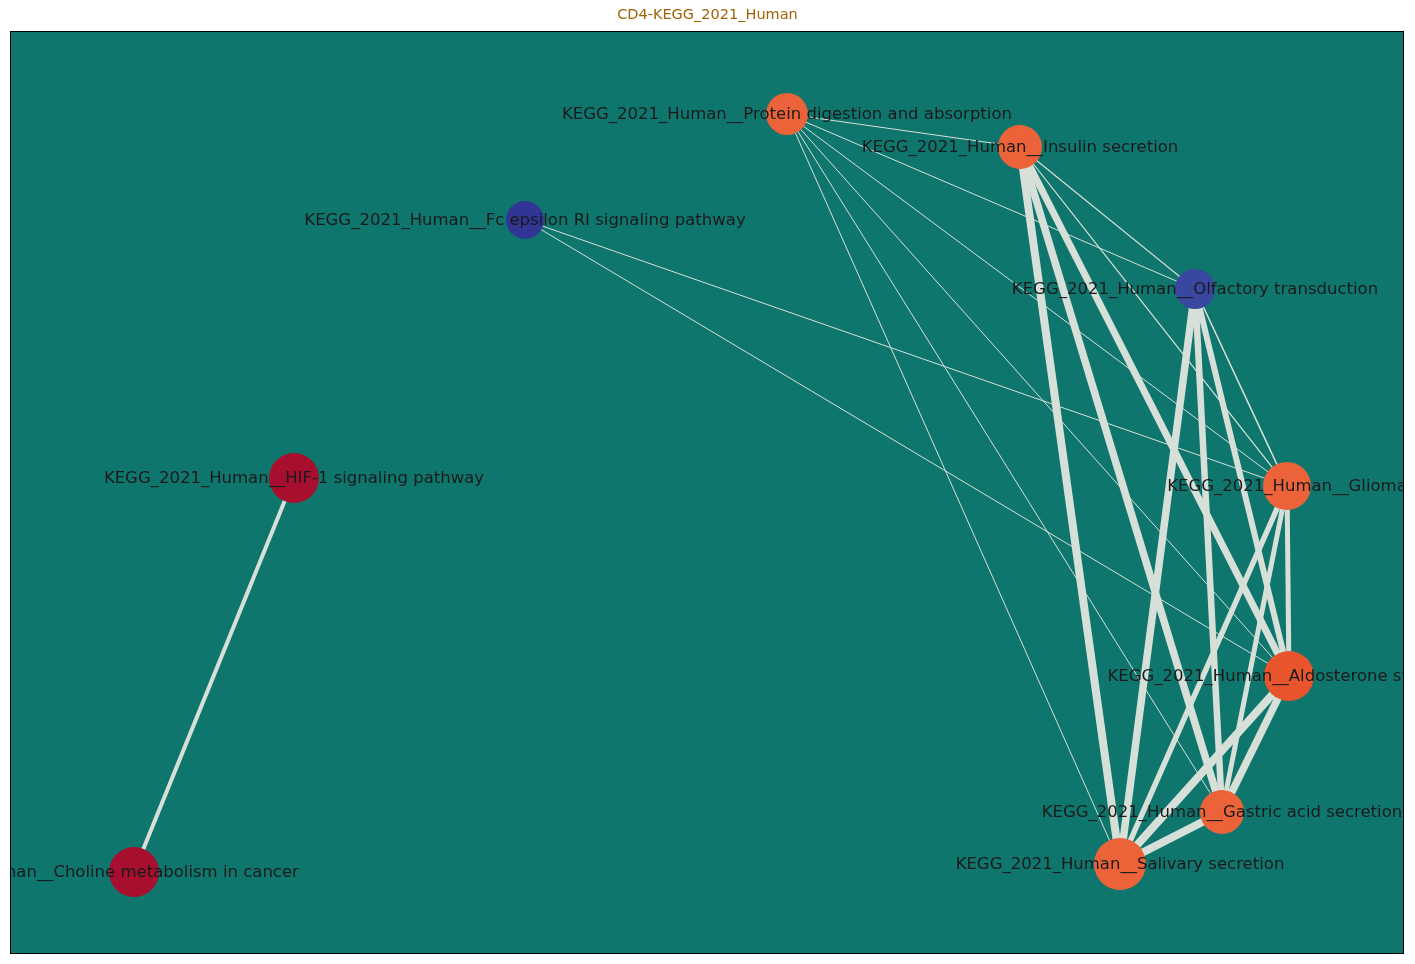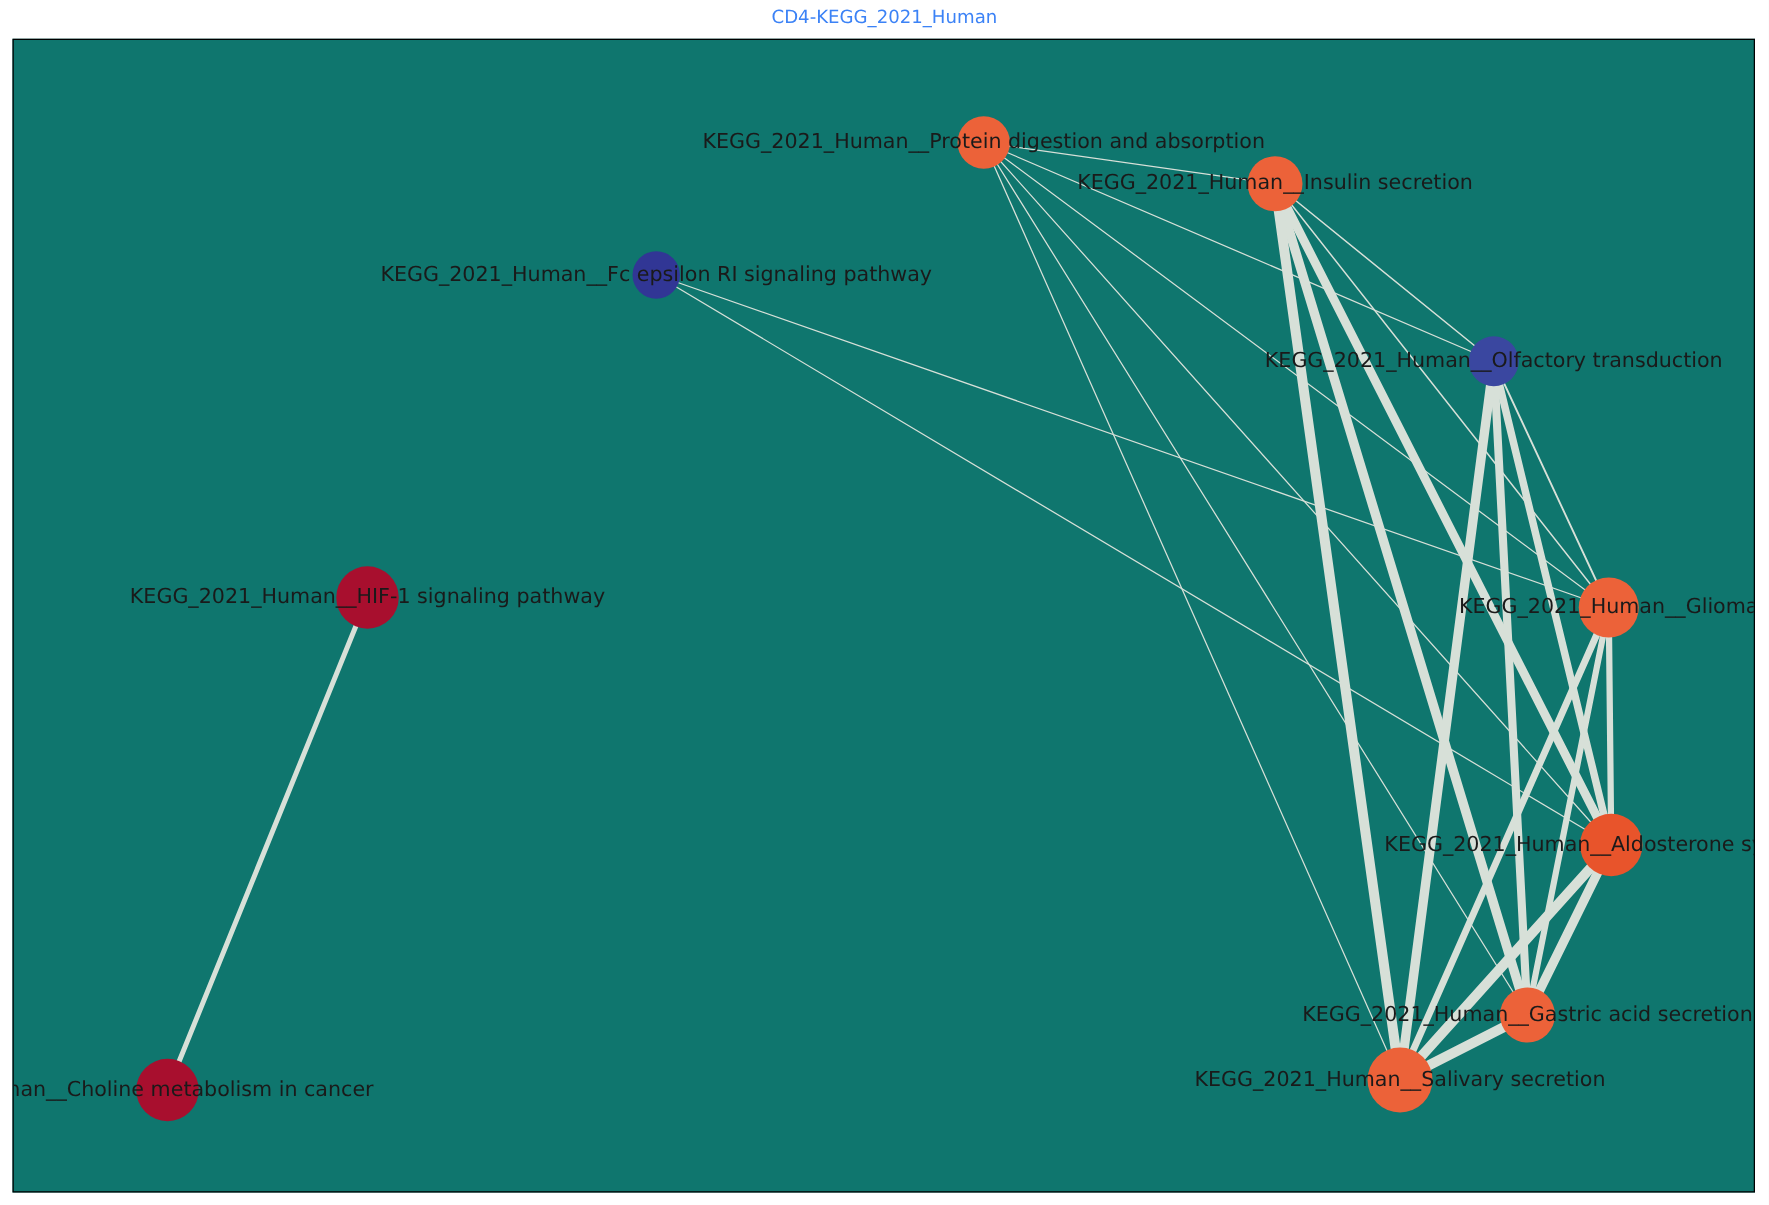--- a/index.html
+++ b/index.html
@@ -19,21 +19,21 @@
     height: 964px;
     background: #ffffff;
   }
   #figure-title {
     position: absolute;
     top: 6px;
     left: 0;
     width: 1415px;
     text-align: center;
     font-size: 14.5px;
-    color: #3b82f6;
+    color: #a16207;
     font-family: "DejaVu Sans", sans-serif;
     letter-spacing: 0px;
   }
   #plot-frame {
     position: absolute;
     left: 10px;
     top: 31px;
     width: 1394px;
     height: 923px;
     border: 1px solid #000000;

